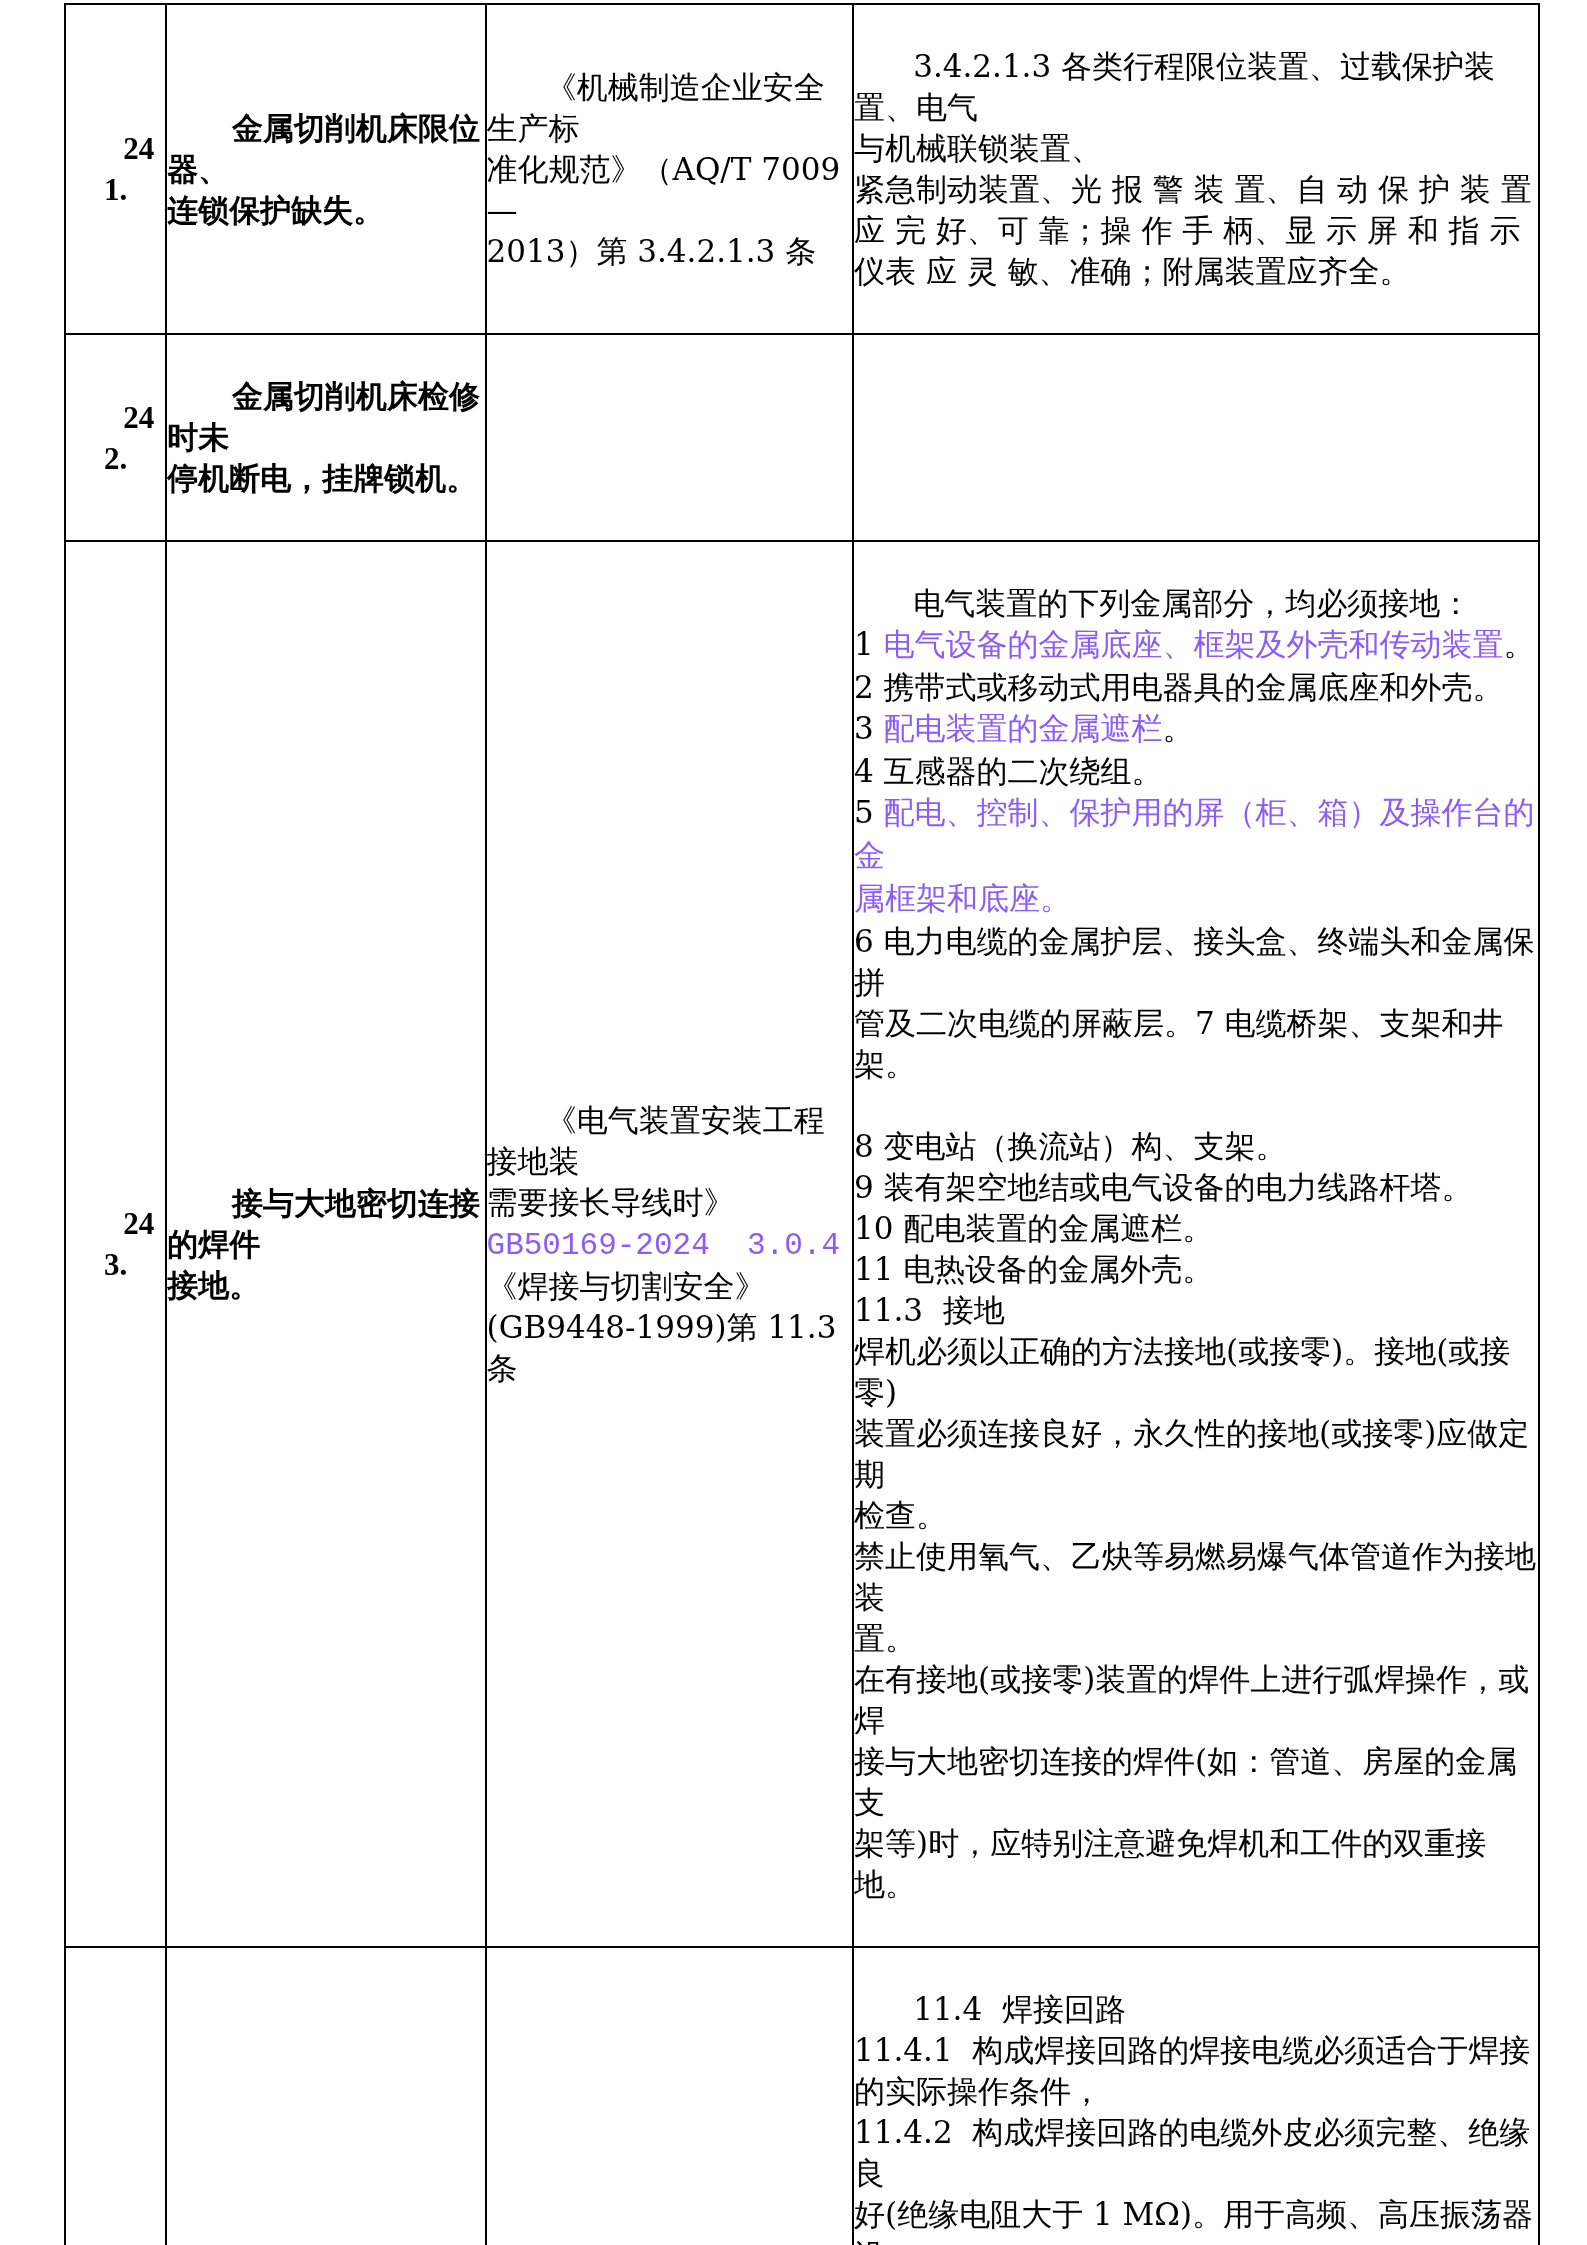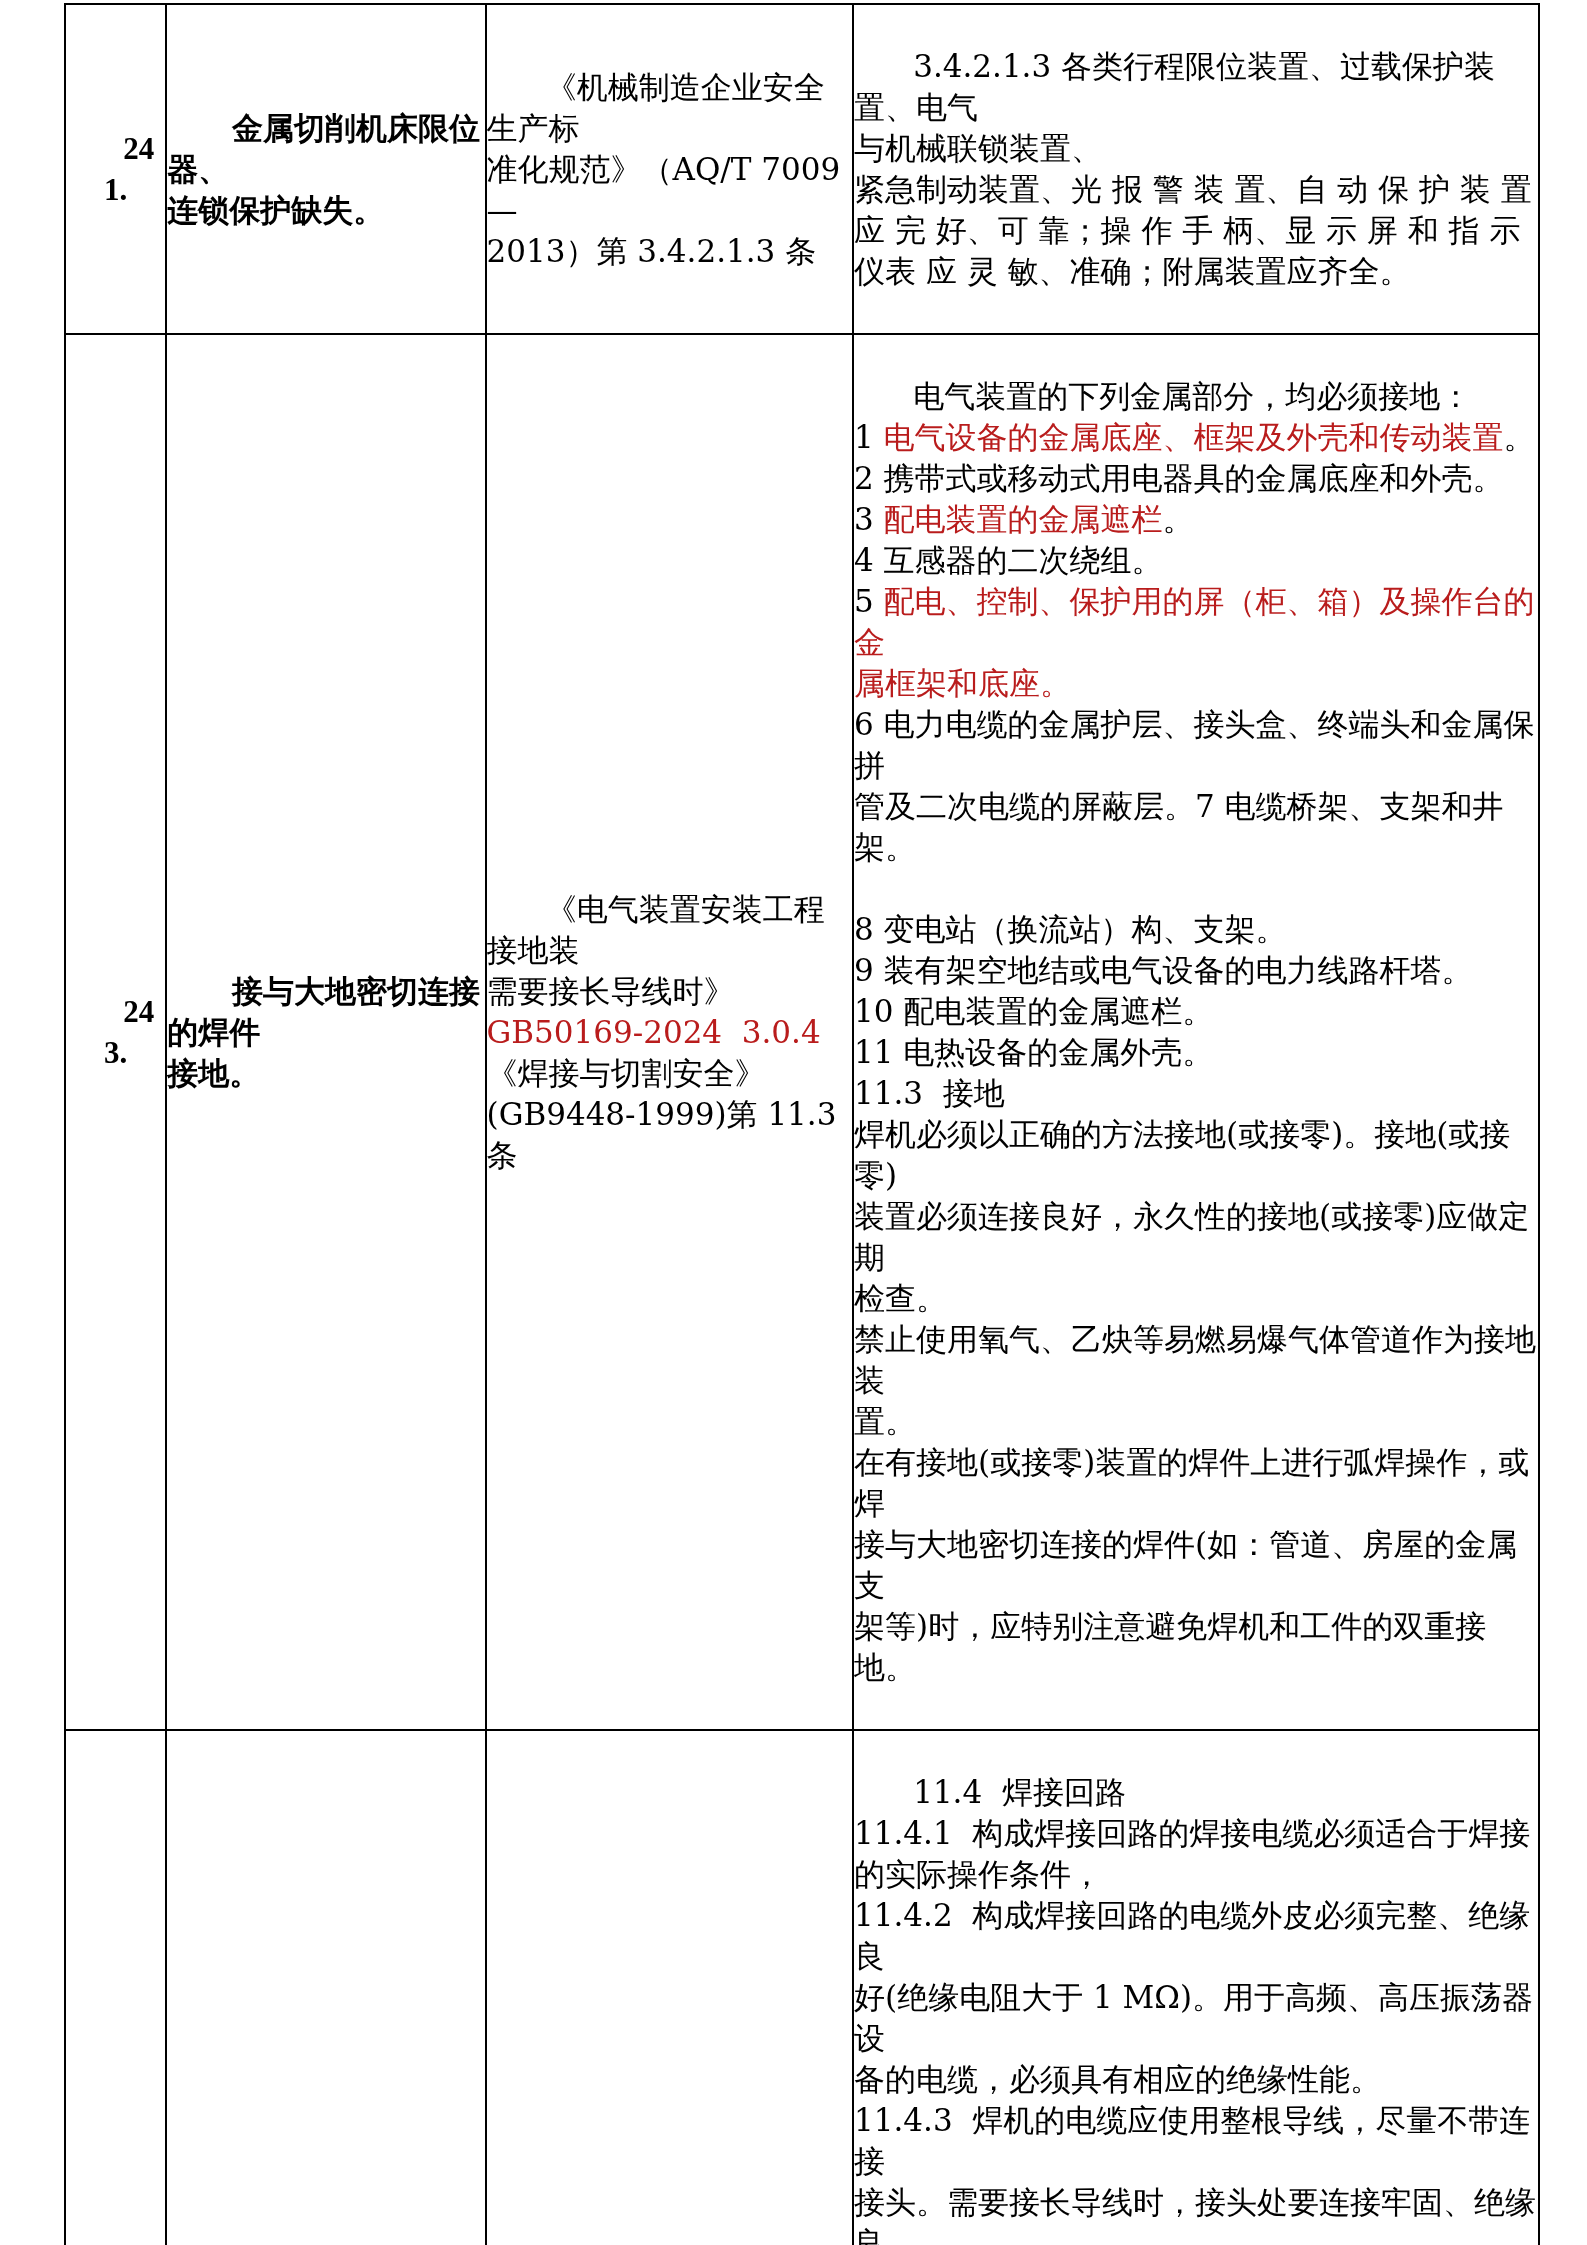--- a/index.html
+++ b/index.html
@@ -36,21 +36,21 @@
     font-weight: bold;
   }
   td.cell-issue  { padding: 0 8px 0 14px; font-weight: bold; }
   td.cell-ref    { padding: 0 6px 0 12px; }
   td.cell-detail { vertical-align: top; padding: 3px 10px 3px 13px; }
   tr.r-241 { height: 209px; }
   tr.r-242 { height: 83px;  }
   tr.r-243 { height: 958px; }
   tr.r-244 { height: 792px; }
   .seg-black { color: #000000; }
-  .seg-red   { color: #b91c1c; }
+  .seg-red   { color: #8b5cf6; font-family: Liberation Mono, monospace; }
 </style>
 </head>
 <body>
 
 <table class="doc-table">
   <colgroup>
     <col style="width:101px">
     <col style="width:319px">
     <col style="width:367px">
     <col style="width:685px">
@@ -72,20 +72,35 @@
     </td>
     <td class="cell-detail">
       <span>3.4.2.1.3 各类行程限位装置、过载保护装置、电气
 与机械联锁装置、
 紧急制动装置、光 报 警 装 置、自 动 保 护 装 置
 应 完 好、可 靠；操 作 手 柄、显 示 屏 和 指 示
 仪表 应 灵 敏、准确；附属装置应齐全。</span>
     </td>
   </tr>
 
+  <tr class="r-242">
+    <td class="cell-no">
+      <span>242.</span>
+    </td>
+    <td class="cell-issue">
+      <span>金属切削机床检修时未
+停机断电，挂牌锁机。</span>
+    </td>
+    <td class="cell-ref">
+      <span></span>
+    </td>
+    <td class="cell-detail">
+      <span></span>
+    </td>
+  </tr>
 
   <tr class="r-243">
     <td class="cell-no">
       <span>243.</span>
     </td>
     <td class="cell-issue">
       <span>接与大地密切连接的焊件
 接地。</span>
     </td>
     <td class="cell-ref">

